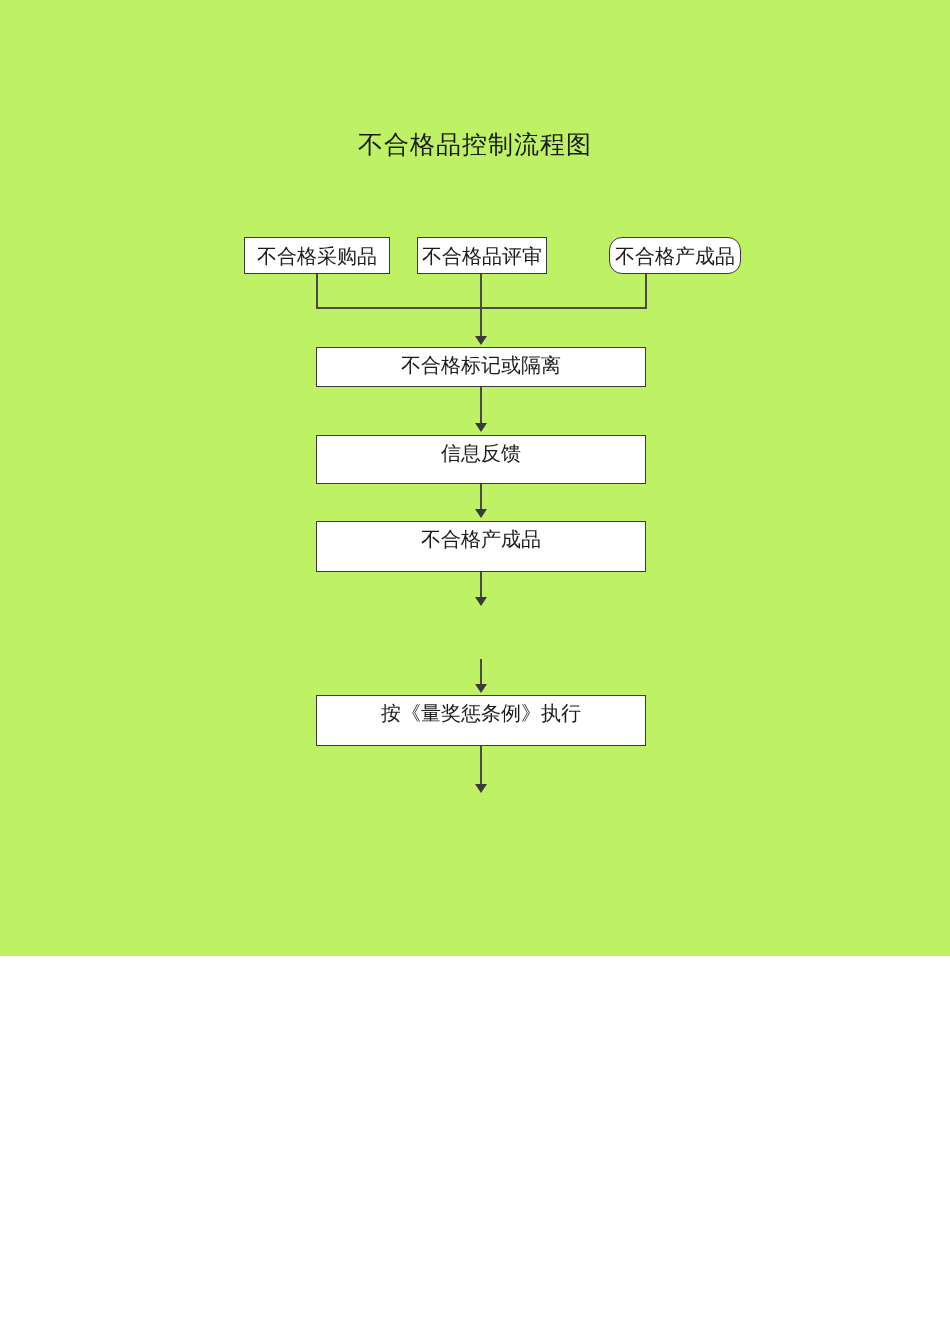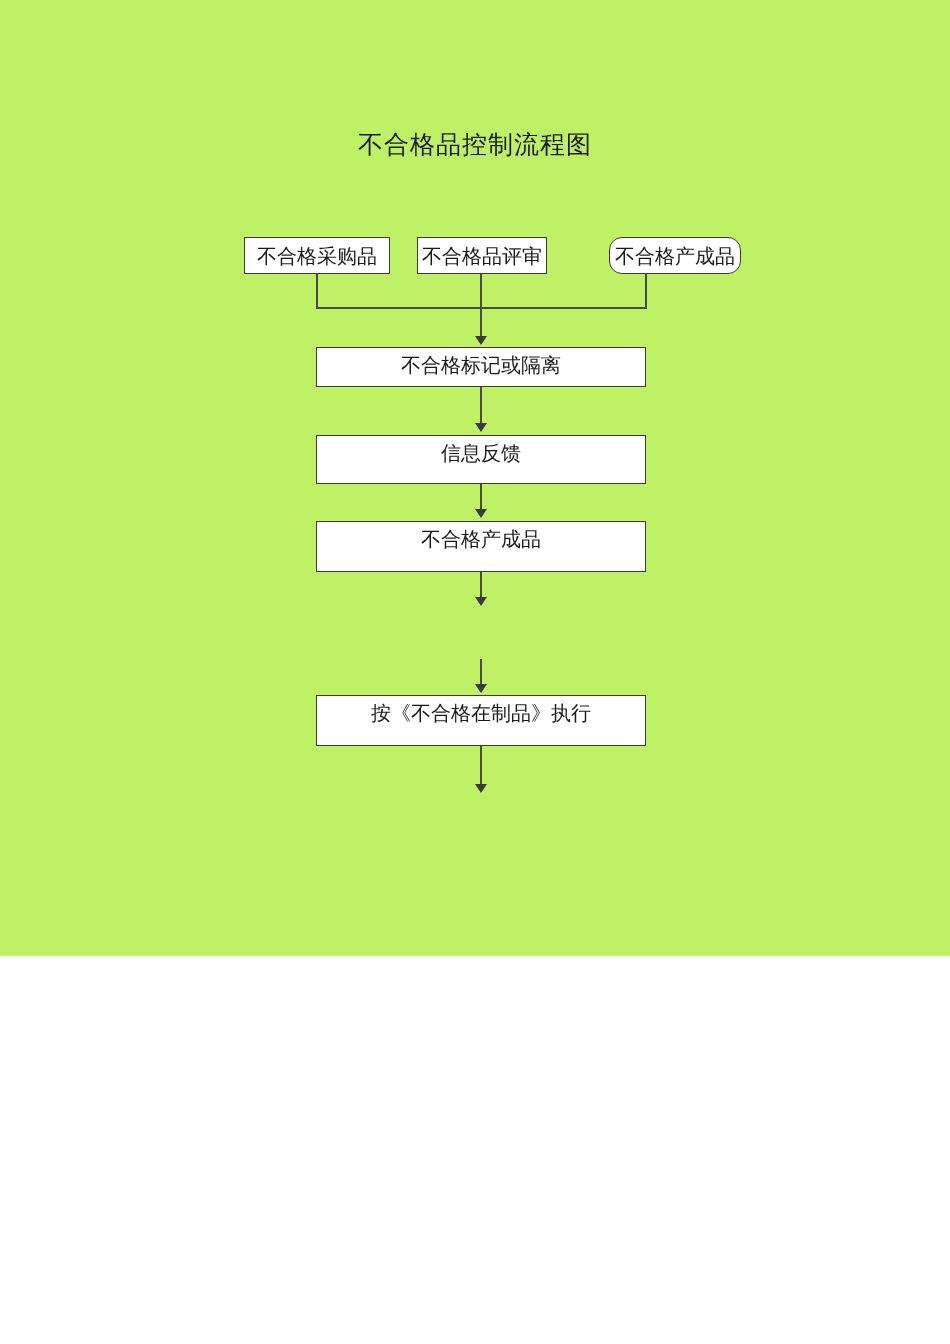--- a/index.html
+++ b/index.html
@@ -131,20 +131,20 @@
   </div>
 
   <div class="vline" style="left:480px; top:572px; height:27px;"></div>
   <div class="arrowhead" style="left:475px; top:597px;"></div>
 
 
   <div class="vline" style="left:480px; top:659px; height:27px;"></div>
   <div class="arrowhead" style="left:475px; top:684px;"></div>
 
   <div class="node main" style="left:316px; top:695px; width:330px; height:51px;">
-    <div class="node-label">按《不合格在制品》执行</div>
+    <div class="node-label">按《量奖惩条例》执行</div>
   </div>
 
   <div class="vline" style="left:480px; top:746px; height:40px;"></div>
   <div class="arrowhead" style="left:475px; top:784px;"></div>
 
 
 </div>
 
 </body></html>

